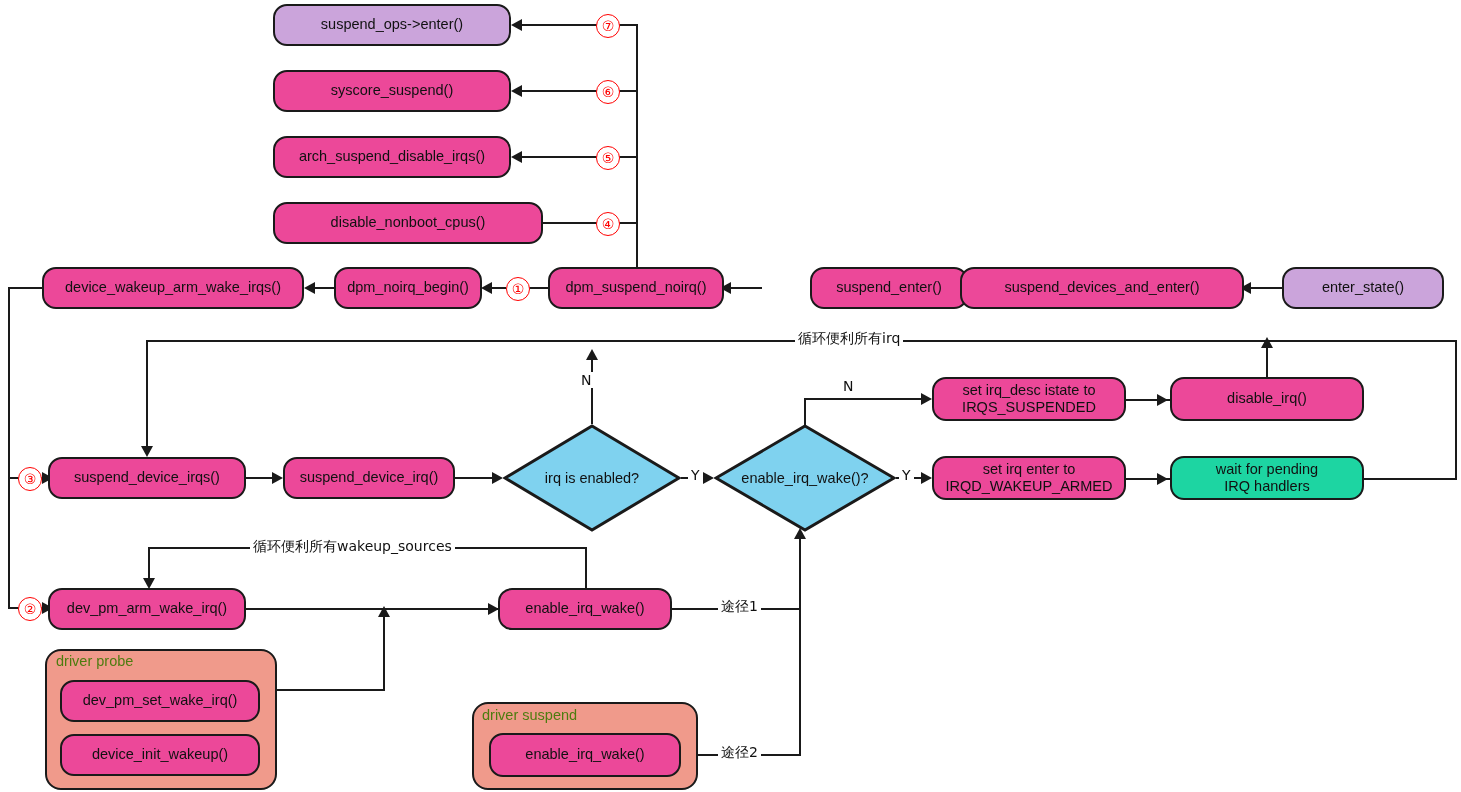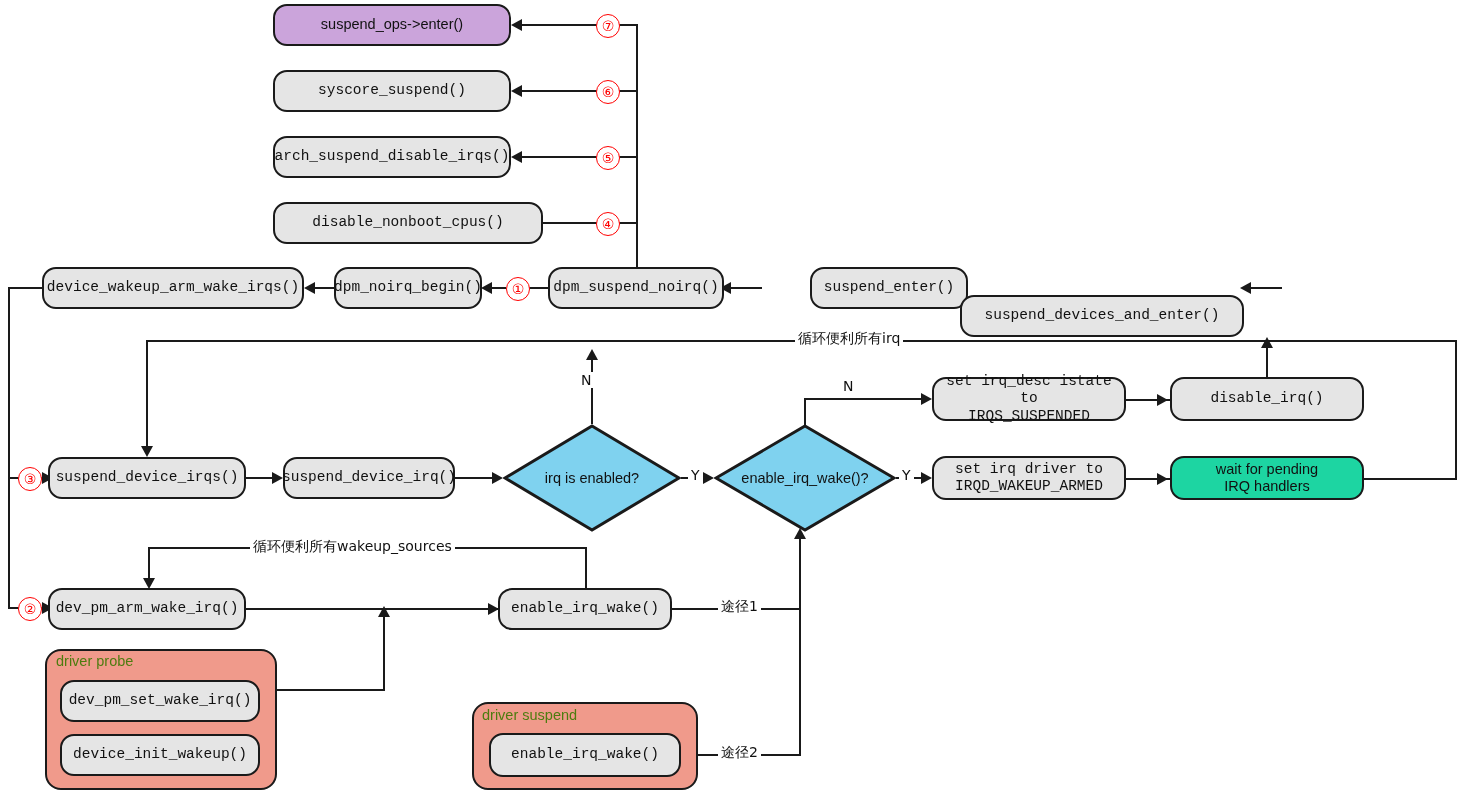--- a/index.html
+++ b/index.html
@@ -13,21 +13,21 @@
     border-radius:14px;
     display:flex;align-items:center;justify-content:center;
     text-align:center;
     font-size:14.5px;
     color:#111;
     line-height:1.18;
     padding:14px 6px;
     white-space:pre-line;
     z-index:6;
   }
-  .blue{background:#e5e5e5;font-family:Liberation Mono, monospace;}
+  .blue{background:#ec4899;}
   .purple{background:#cba4db;}
   .green{background:#1dd5a2;}
 
   .group{
     position:absolute;
     box-sizing:border-box;
     border:2px solid #1a1a1a;
     border-radius:16px;
     background:#f09a8b;
     z-index:5;
@@ -113,21 +113,22 @@
 
   <div class="marker" style="left:596px;top:14px;">⑦</div>
   <div class="marker" style="left:596px;top:80px;">⑥</div>
   <div class="marker" style="left:596px;top:146px;">⑤</div>
   <div class="marker" style="left:596px;top:212px;">④</div>
 
   <div class="node blue" style="left:42px;top:267px;width:262px;height:42px;">device_wakeup_arm_wake_irqs()</div>
   <div class="node blue" style="left:334px;top:267px;width:148px;height:42px;">dpm_noirq_begin()</div>
   <div class="node blue" style="left:548px;top:267px;width:176px;height:42px;">dpm_suspend_noirq()</div>
   <div class="node blue" style="left:762px;top:267px;width:158px;height:42px;margin-left:48px;">suspend_enter()</div>
-  <div class="node blue" style="left:960px;top:267px;width:284px;height:42px;margin-top:28px;">suspend_devices_and_enter()</div>
+  <div class="node blue" style="left:960px;top:267px;width:284px;height:42px;">suspend_devices_and_enter()</div>
+  <div class="node purple" style="left:1282px;top:267px;width:162px;height:42px;">enter_state()</div>
 
   <div class="ln lnh" style="left:1244px;top:287px;width:38px;"></div>
   <div class="arw arw-l" style="left:1240px;top:282px;"></div>
 
   <div class="ln lnh" style="left:920px;top:287px;width:40px;"></div>
   <div class="arw arw-l" style="left:916px;top:282px;"></div>
 
   <div class="ln lnh" style="left:724px;top:287px;width:38px;"></div>
   <div class="arw arw-l" style="left:720px;top:282px;"></div>
 
@@ -190,21 +191,21 @@
   <div class="elabel" style="left:840px;top:378px;">N</div>
 
   <div class="ln lnh" style="left:896px;top:477px;width:8px;"></div>
   <div class="elabel" style="left:899px;top:467px;">Y</div>
   <div class="ln lnh" style="left:914px;top:477px;width:12px;"></div>
   <div class="arw arw-r" style="left:921px;top:472px;"></div>
 
   <div class="node blue" style="left:932px;top:377px;width:194px;height:44px;">set irq_desc istate to
 IRQS_SUSPENDED</div>
   <div class="node blue" style="left:1170px;top:377px;width:194px;height:44px;">disable_irq()</div>
-  <div class="node blue" style="left:932px;top:456px;width:194px;height:44px;">set irq driver to
+  <div class="node blue" style="left:932px;top:456px;width:194px;height:44px;">set irq enter to
 IRQD_WAKEUP_ARMED</div>
   <div class="node green" style="left:1170px;top:456px;width:194px;height:44px;">wait for pending
 IRQ handlers</div>
 
   <div class="ln lnh" style="left:1126px;top:399px;width:44px;"></div>
   <div class="arw arw-r" style="left:1157px;top:394px;"></div>
 
   <div class="ln lnh" style="left:1126px;top:478px;width:44px;"></div>
   <div class="arw arw-r" style="left:1157px;top:473px;"></div>
 

